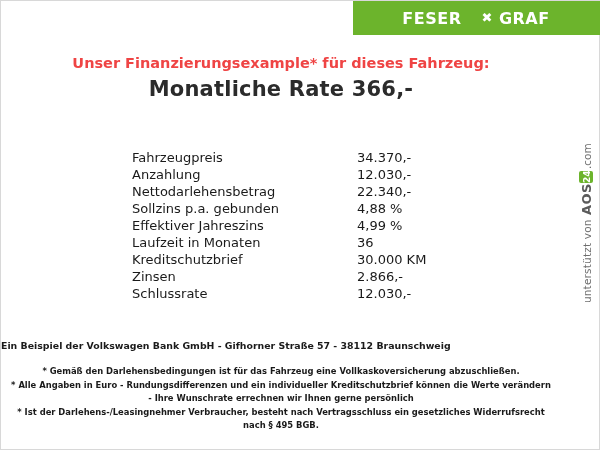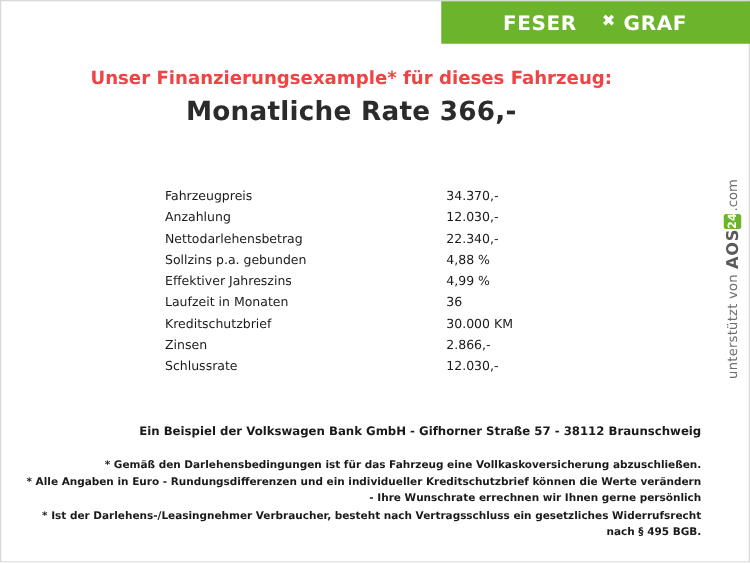--- a/index.html
+++ b/index.html
@@ -81,48 +81,48 @@
     letter-spacing: 0.2px;
   }
 
   
   .fin-table {
     position: absolute;
     top: 148px;
     left: 131px;
     width: 340px;
     border-collapse: collapse;
-    font-size: 10px;
+    font-size: 13px;
     color: #1a1a1a;
   }
   .fin-table td {
     padding: 1.5px 0;
     vertical-align: top;
     line-height: 14px;
   }
   .fin-table td.label { width: 225px; }
   .fin-table td.value { width: 115px; margin-left: 44px; }
 
   
   .footer-bank {
     position: absolute;
     top: 339px;
     left: 0;
     width: 560px;
-    text-align: right;
+    text-align: left;
     font-size: 9.4px;
     font-weight: bold;
     color: #1a1a1a;
   }
   .footnotes {
     position: absolute;
     top: 364px;
     left: 0;
     width: 560px;
-    text-align: right;
+    text-align: center;
     font-size: 8.4px;
     font-weight: bold;
     color: #1a1a1a;
     line-height: 13.5px;
   }
   .footnotes div { margin: 0; }
 
   
   .vertical-note {
     position: absolute;

